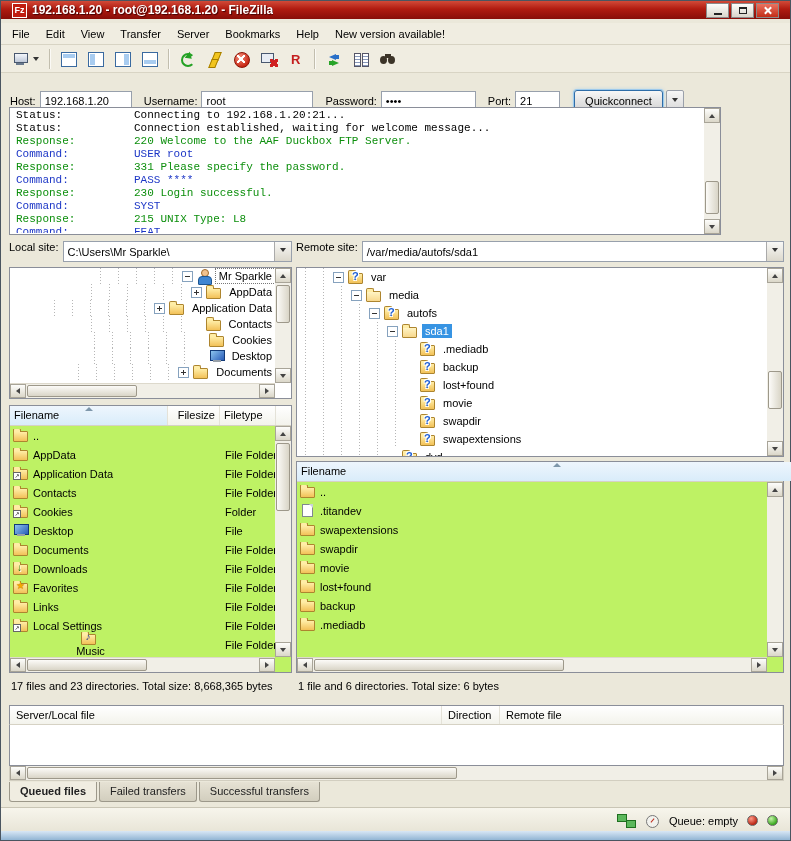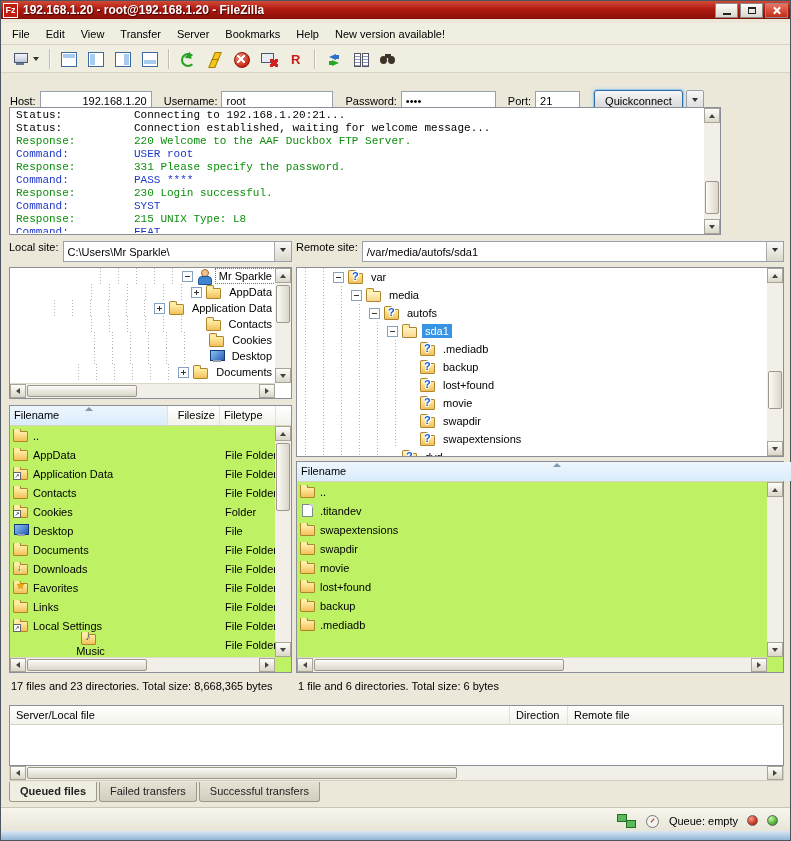--- a/index.html
+++ b/index.html
@@ -6,21 +6,21 @@
   body {
     width:791px; height:841px; position:relative; overflow:hidden;
     font-family:"Liberation Sans","DejaVu Sans",sans-serif; font-size:11px; color:#000;
     background:#8fa8bf;
   }
   .win { position:absolute; inset:0; background:#ebe8da; border:1px solid #4a5560; }
 
   
   .titlebar { position:absolute; top:0; left:0; right:0; height:18px;
     background:linear-gradient(#d24a38,#b01b10 45%,#880e08);
-    display:flex; align-items:center; padding:0 2px; gap:5px; }
+    display:flex; align-items:center; padding:0 11px; gap:5px; }
   .app-icon { width:15px; height:15px; background:#c01d10; border:1px solid #fff;
     color:#fff; font-weight:bold; font-size:9px; line-height:13px; text-align:center; flex:none; }
   .title-text { color:#fff; font-weight:bold; font-size:12px; text-shadow:1px 1px 1px #400;
     white-space:nowrap; overflow:hidden; }
   .winbtns { margin-left:auto; display:flex; gap:2px; }
   .winbtn { width:23px; height:15px; background:linear-gradient(#fdfdfb,#d9d5ca);
     border:1px solid #8a8a8a; display:flex; align-items:center; justify-content:center; position:relative; }
   .winbtn.close { background:linear-gradient(#ea7260,#c22d18); }
   .g-min { width:8px; height:2px; background:#222; margin-top:7px; }
   .g-max { width:8px; height:7px; border:1px solid #222; border-top:2px solid #222; }
@@ -312,21 +312,21 @@
       <div class="tb-btn">
         <div class="ic ic-directory-comparison"></div>
       </div>
       <div class="tb-btn">
         <div class="ic ic-find-files"></div>
       </div>
     </div>
 
   <div class="qbar">
     <span class="qlabel first">Host:</span>
-    <input class="qinput" style="width: 112px; text-align: right;" value="192.168.1.20">
+    <input class="qinput" style="width: 92px;" value="192.168.1.20">
     <span class="qlabel">Username:</span>
     <input class="qinput" style="width: 112px;" value="root">
     <span class="qlabel">Password:</span>
     <input class="qinput" style="width: 95px;" value="••••">
     <span class="qlabel">Port:</span>
     <input class="qinput" style="width: 45px;" value="21">
     <button class="qc-btn">Quickconnect</button>
     <div class="qc-dd">
         <span class="ddv"></span>
       </div>
@@ -838,21 +838,21 @@
     </div>
   </div>
 
   <div class="pstatus" id="local-status">17 files and 23 directories. Total size: 8,668,365 bytes</div>
   <div class="pstatus" id="remote-status">1 file and 6 directories. Total size: 6 bytes</div>
 
   <div class="hsplit"></div>
 
   <div id="queue">
     <div class="qhead" id="queue-head">
-        <div class="qh" style="width: 500px;">Server/Local file</div>
+        <div class="qh" style="width: 432px;">Server/Local file</div>
         <div class="qh" style="width: 58px;">Direction</div>
         <div class="qh" style="flex: 1 1 0%;">Remote file</div>
       </div>
     <div class="qbody"></div>
     <div class="qhsb">
       <div class="hbtn left">
           <span class="tri-left"></span>
         </div>
       <div class="hthumb" style="left:17px;width:430px"></div>
       <div class="hbtn right">

